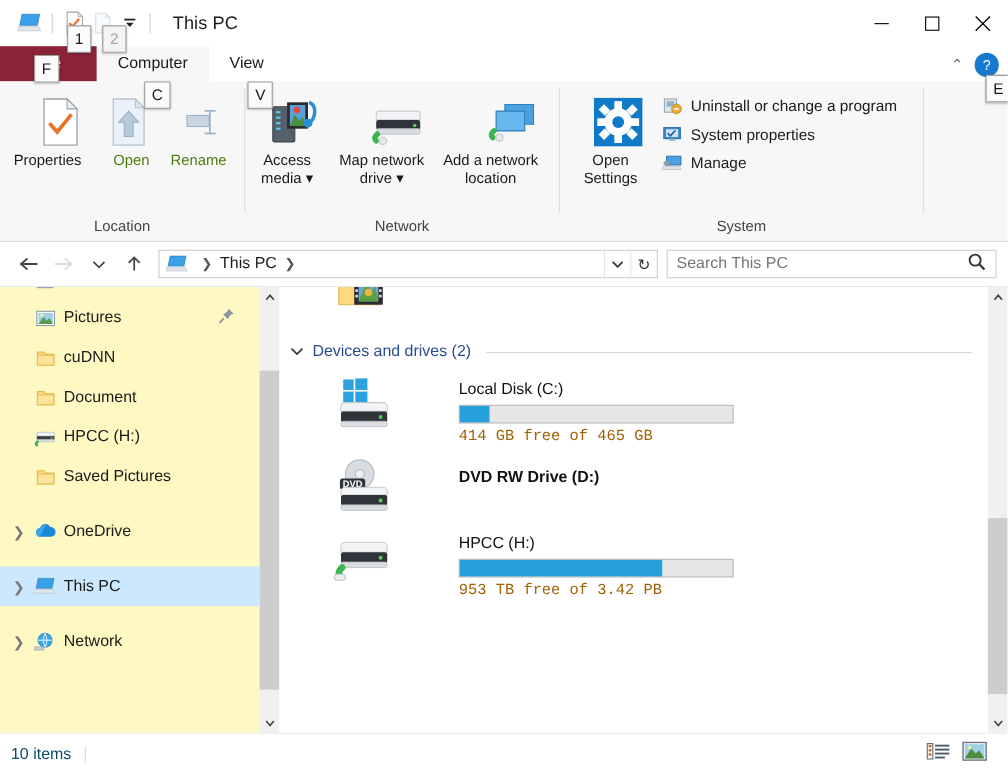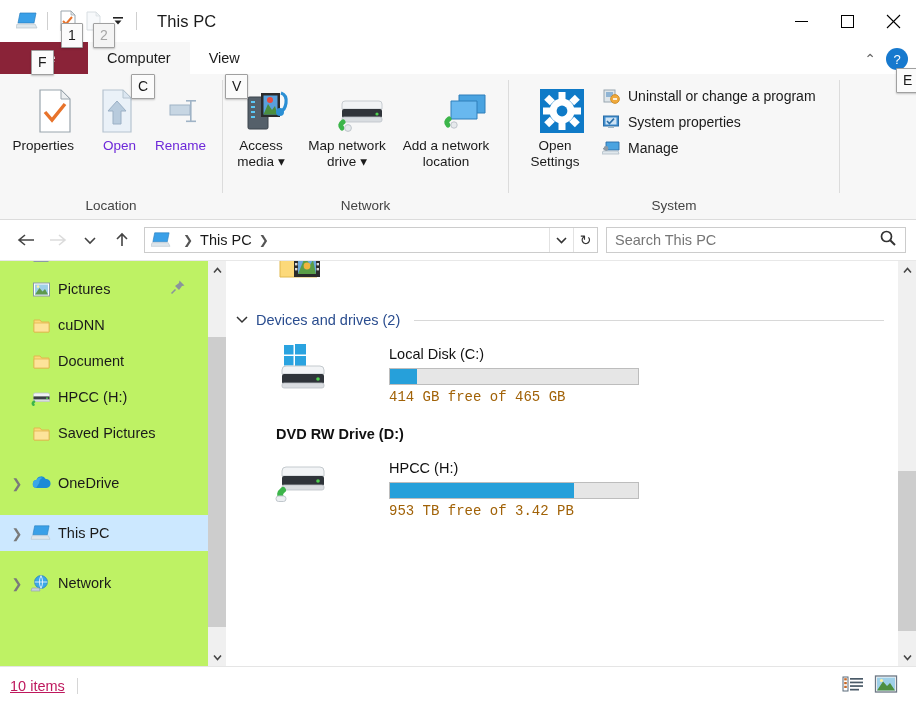--- a/index.html
+++ b/index.html
@@ -43,21 +43,21 @@
             display:flex; position:relative; }
   .rgroup { display:flex; flex-direction:column; height:146px; position:relative; }
   .rgroup-items { flex:1; display:flex; align-items:flex-start; padding-top:8px; }
   .rgroup-label { height:24px; font-size:13.5px; color:#444; text-align:center; line-height:20px; }
   .rsep { width:1px; background:#dcdcdc; margin:6px 0 26px 0; }
 
   .bigbtn { width:auto; min-width:62px; padding:4px 6px; display:flex; flex-direction:column;
             align-items:flex-end; text-align:center; }
   .bigbtn .ic { height:50px; display:flex; align-items:center; justify-content:center; }
   .bigbtn .lb { font-size:13.5px; color:#1a1a1a; line-height:16px; margin-top:2px; }
-  .bigbtn.disabled .lb { color:#6d28d9; }
+  .bigbtn.disabled .lb { color:#4d7c0f; }
 
   .smallcol { display:flex; flex-direction:column; gap:2px; padding-top:2px; }
   .smallbtn { display:flex; align-items:center; gap:7px; padding:2px 6px 2px 2px; }
   .smallbtn .lb { font-size:14px; color:#1a1a1a; }
   .smallbtn .ic { width:20px;height:20px; display:flex; align-items:center; justify-content:center; }
 
   
   .addrbar { height:40px; background:#fff; display:flex; align-items:center; padding:0 10px; gap:0; }
   .navbtn { width:32px;height:30px; display:flex;align-items:center;justify-content:center; }
   .navbtn.dis { opacity:.35; }
@@ -74,21 +74,21 @@
   .searchbox { width:300px; height:26px; border:1px solid #ccc; margin-left:8px;
                display:flex; align-items:center; padding:0 8px; }
   .searchbox input { border:0; outline:0; flex:1; font-size:14.5px; color:#111;
                      font-family:"Liberation Sans",sans-serif; background:transparent;}
   .searchbox input::placeholder { color:#767676; }
 
   
   .body { display:flex; height:406px; border-top:1px solid #e8e8e8; }
 
   
-  .navpane { width:208px; background:#bef264; position:relative; overflow:hidden; }
+  .navpane { width:236px; background:#fef9c3; position:relative; overflow:hidden; }
   .nav-item { height:36px; display:flex; align-items:center; padding-left:6px; position:relative; }
   .nav-item.sel { background:#cce8ff; }
   .nav-exp { width:22px; font-size:13px; color:#7a7a7a; display:flex; align-items:center; justify-content:center;}
   .nav-ic { width:26px; display:flex; align-items:center; justify-content:center; }
   .nav-lb { font-size:14.5px; color:#1a1a1a; margin-left:4px; }
   .nav-pin { position:absolute; right:22px; }
   .nav-gap { height:14px; }
 
   
   .sb { width:18px; background:#f0f0f0; display:flex; flex-direction:column; }
@@ -109,21 +109,21 @@
   .tile-ic { width:66px; display:flex; align-items:center; justify-content:center; }
   .tile-body { margin-left:6px; padding-top:4px; }
   .tile-name { font-size:14.5px; color:#111; line-height:18px; }
   .bar { width:250px; height:17px; border:1px solid #bdbdbd; background:#e6e6e6; margin-top:5px; }
   .bar i { display:block; height:100%; background:#26a0da; }
   .tile-sub { font-size:14px; color:#a16207; margin-top:4px;font-family:Liberation Mono, monospace; }
 
   
   .status { height:38px; background:#fff; border-top:1px solid #e5e5e5;
             display:flex; align-items:center; padding:0 10px; }
-  .status-txt { font-size:14.5px; color:#be185d; padding-right:12px;text-decoration:underline; }
+  .status-txt { font-size:14.5px; color:#0c4a6e; padding-right:12px; }
   .status-sep { width:1px; height:16px; background:#d6d6d6; }
   .status-right { margin-left:auto; display:flex; gap:10px; align-items:center; padding-right:8px;}
 
   
   .keytip {
     position:absolute; background:#fbfbfb; border:1px solid #a0a0a0;
     font-size:14px; color:#1a1a1a; line-height:1;
     padding:4px 6px 5px 6px; border-radius:1px;
     box-shadow:0 1px 2px rgba(0,0,0,.22); z-index:50;
     font-family:"Liberation Sans",sans-serif;
@@ -623,20 +623,32 @@
           <div class="tile-body">
             <div class="tile-name">Local Disk (C:)</div>
             <div class="bar">
               <i id="bar-c" style="width: 11%;"></i>
             </div>
             <div class="tile-sub">414 GB free of 465 GB</div>
           </div>
         </div>
 
         <div class="tile">
+          <div class="tile-ic">
+            <svg width="62" height="52" viewBox="0 0 62 52">
+              <ellipse cx="27" cy="14" rx="13" ry="13" fill="#d8dde1" stroke="#b4bcc2" stroke-width="1"></ellipse>
+              <ellipse cx="27" cy="14" rx="4" ry="4" fill="#eef1f3" stroke="#b4bcc2" stroke-width="1"></ellipse>
+              <rect x="9" y="18" width="23" height="10" rx="2.5" fill="#2f343a"></rect>
+              <text x="20.5" y="26" font-family="Liberation Sans, sans-serif" font-size="8.5" fill="#ffffff" text-anchor="middle" font-weight="bold">DVD</text>
+              <path d="M14 26 h34 a4 4 0 0 1 4 4 v3 h-42 v-3 a4 4 0 0 1 4 -4z" fill="#f2f4f6" stroke="#c4cace" stroke-width="1"></path>
+              <rect x="10" y="33" width="42" height="9.5" rx="2" fill="#2f343a"></rect>
+              <rect x="10" y="42" width="42" height="5" rx="2" fill="#dadde1" stroke="#bcc2c7" stroke-width=".8"></rect>
+              <circle cx="46" cy="38" r="1.8" fill="#4fd14f"></circle>
+            </svg>
+          </div>
           <div class="tile-body" style="padding-top:8px;font-weight:bold;">
             <div class="tile-name">DVD RW Drive (D:)</div>
           </div>
         </div>
 
 
         <div class="tile">
           <div class="tile-ic">
             <svg width="62" height="52" viewBox="0 0 62 52">
               <path d="M14 12 h34 a4 4 0 0 1 4 4 v5 h-42 v-5 a4 4 0 0 1 4 -4z" fill="#f2f4f6" stroke="#c4cace" stroke-width="1"></path>

